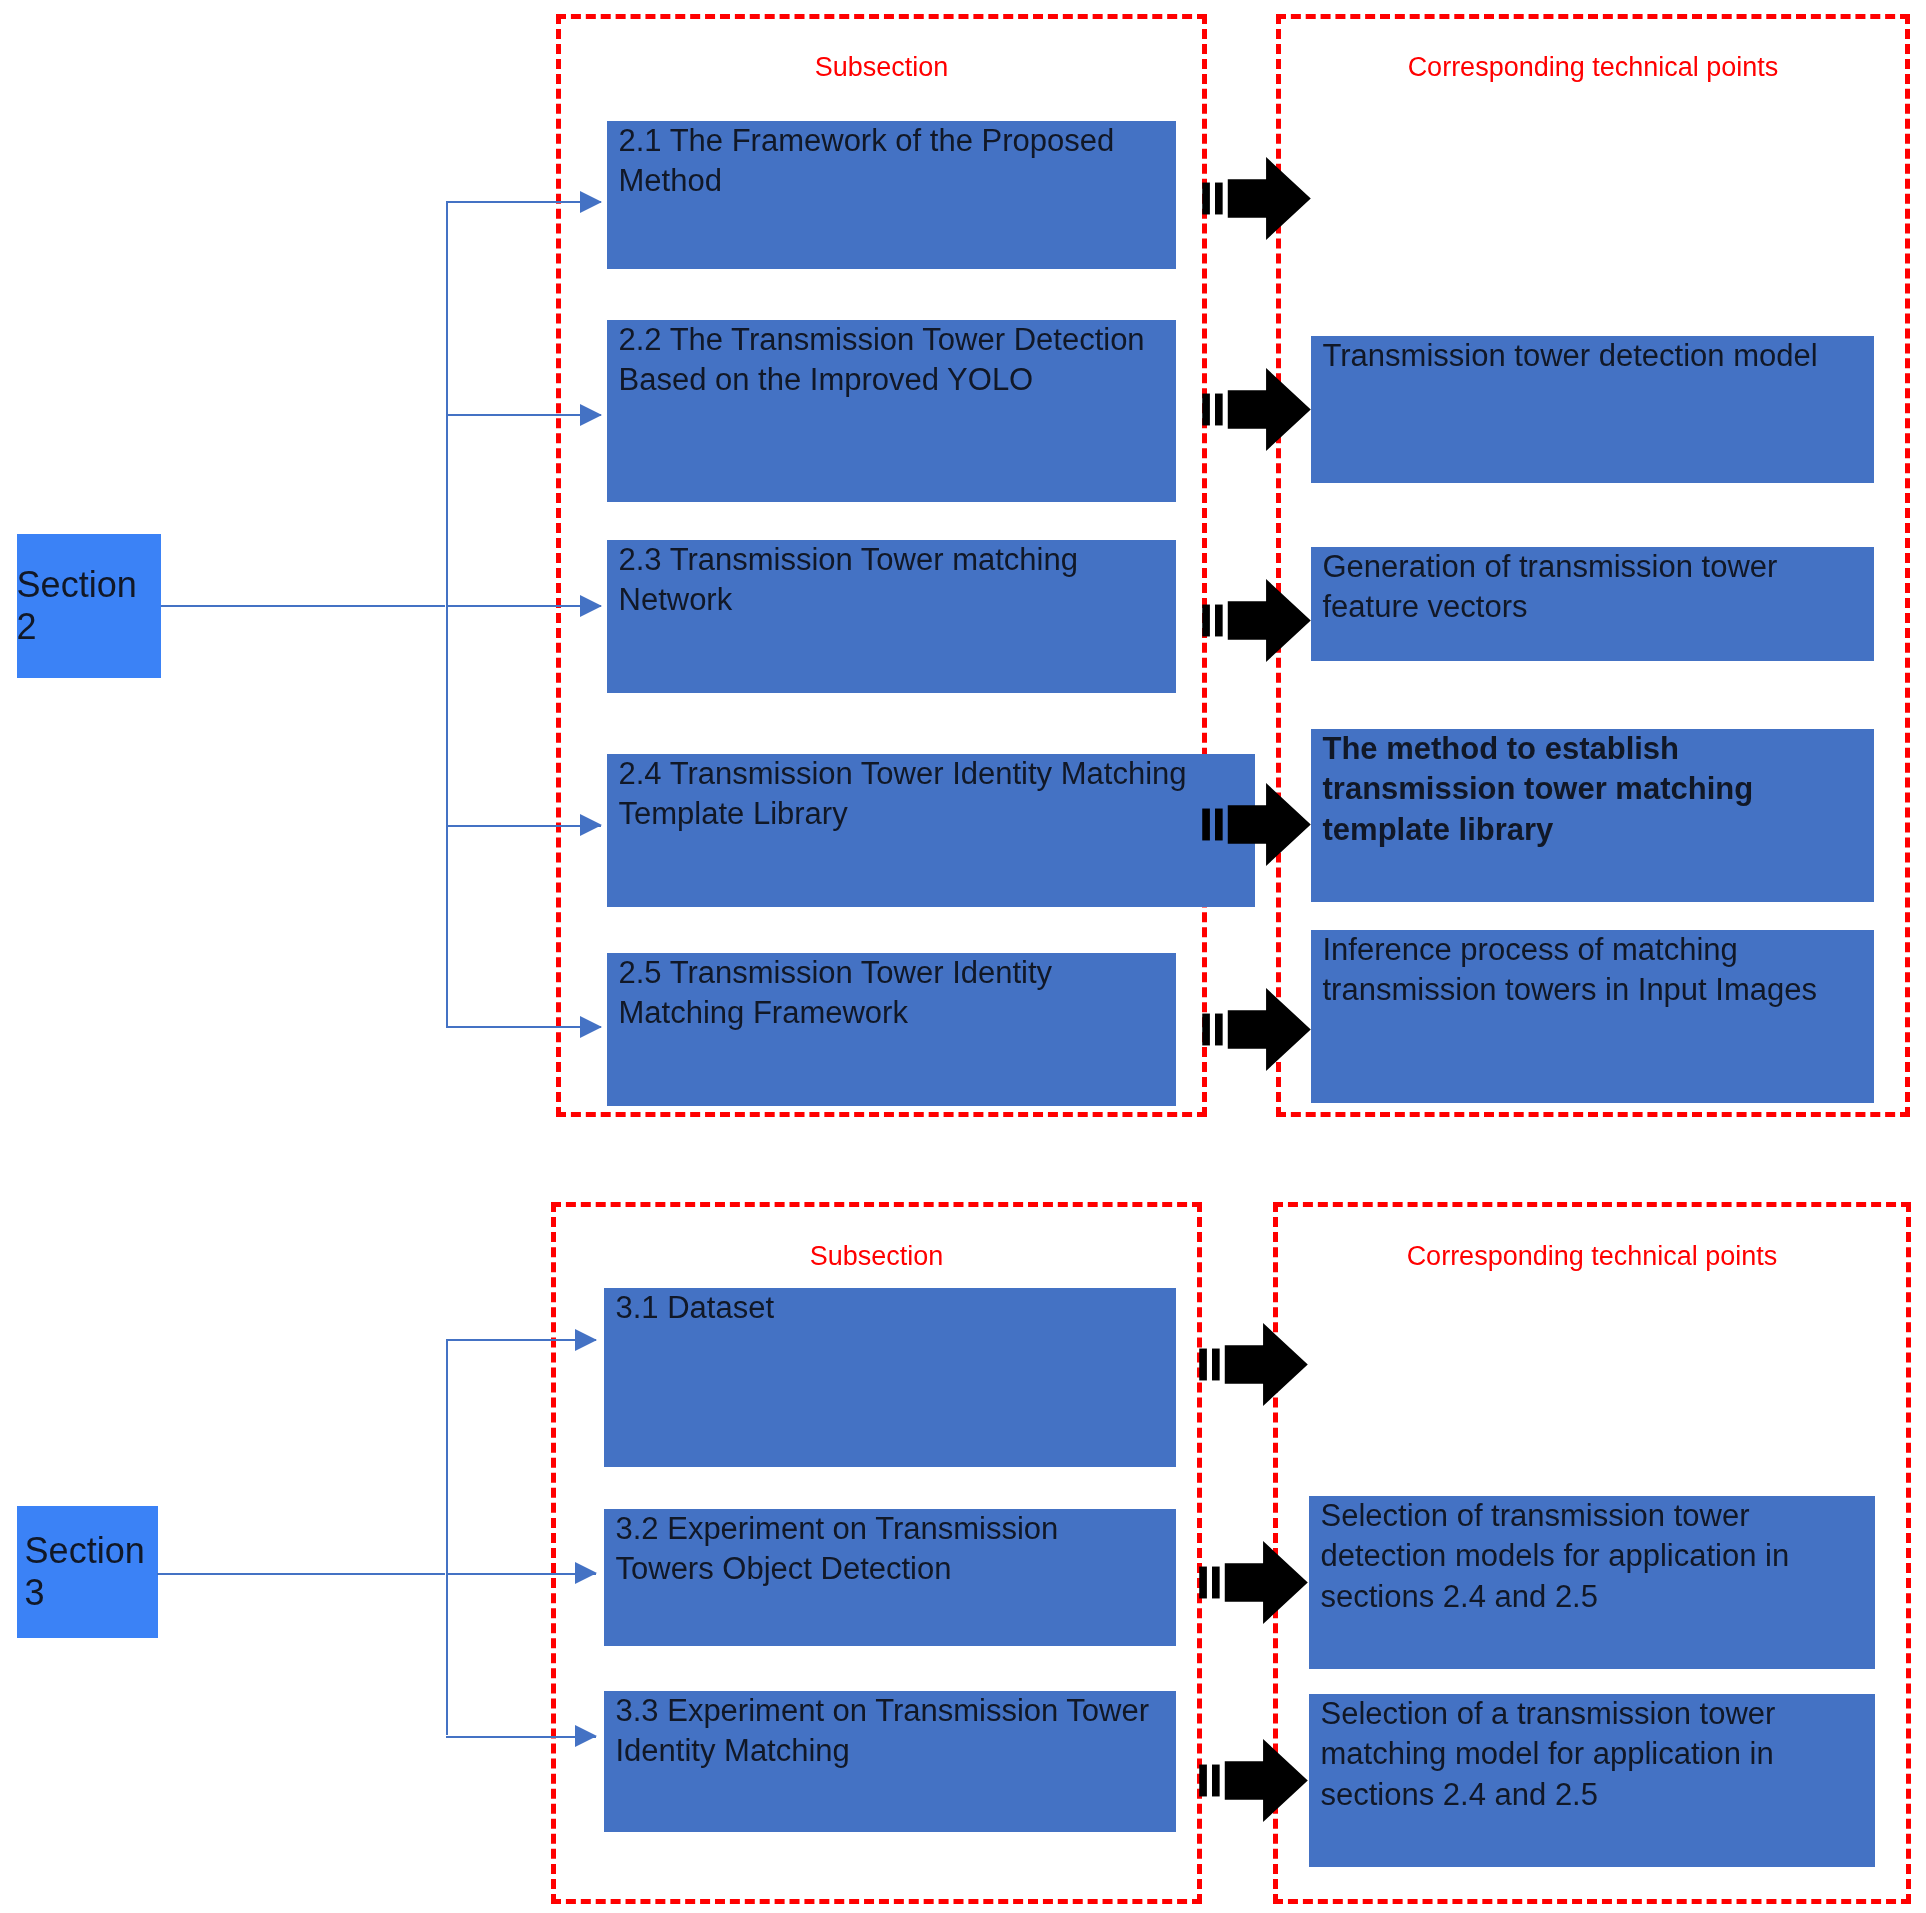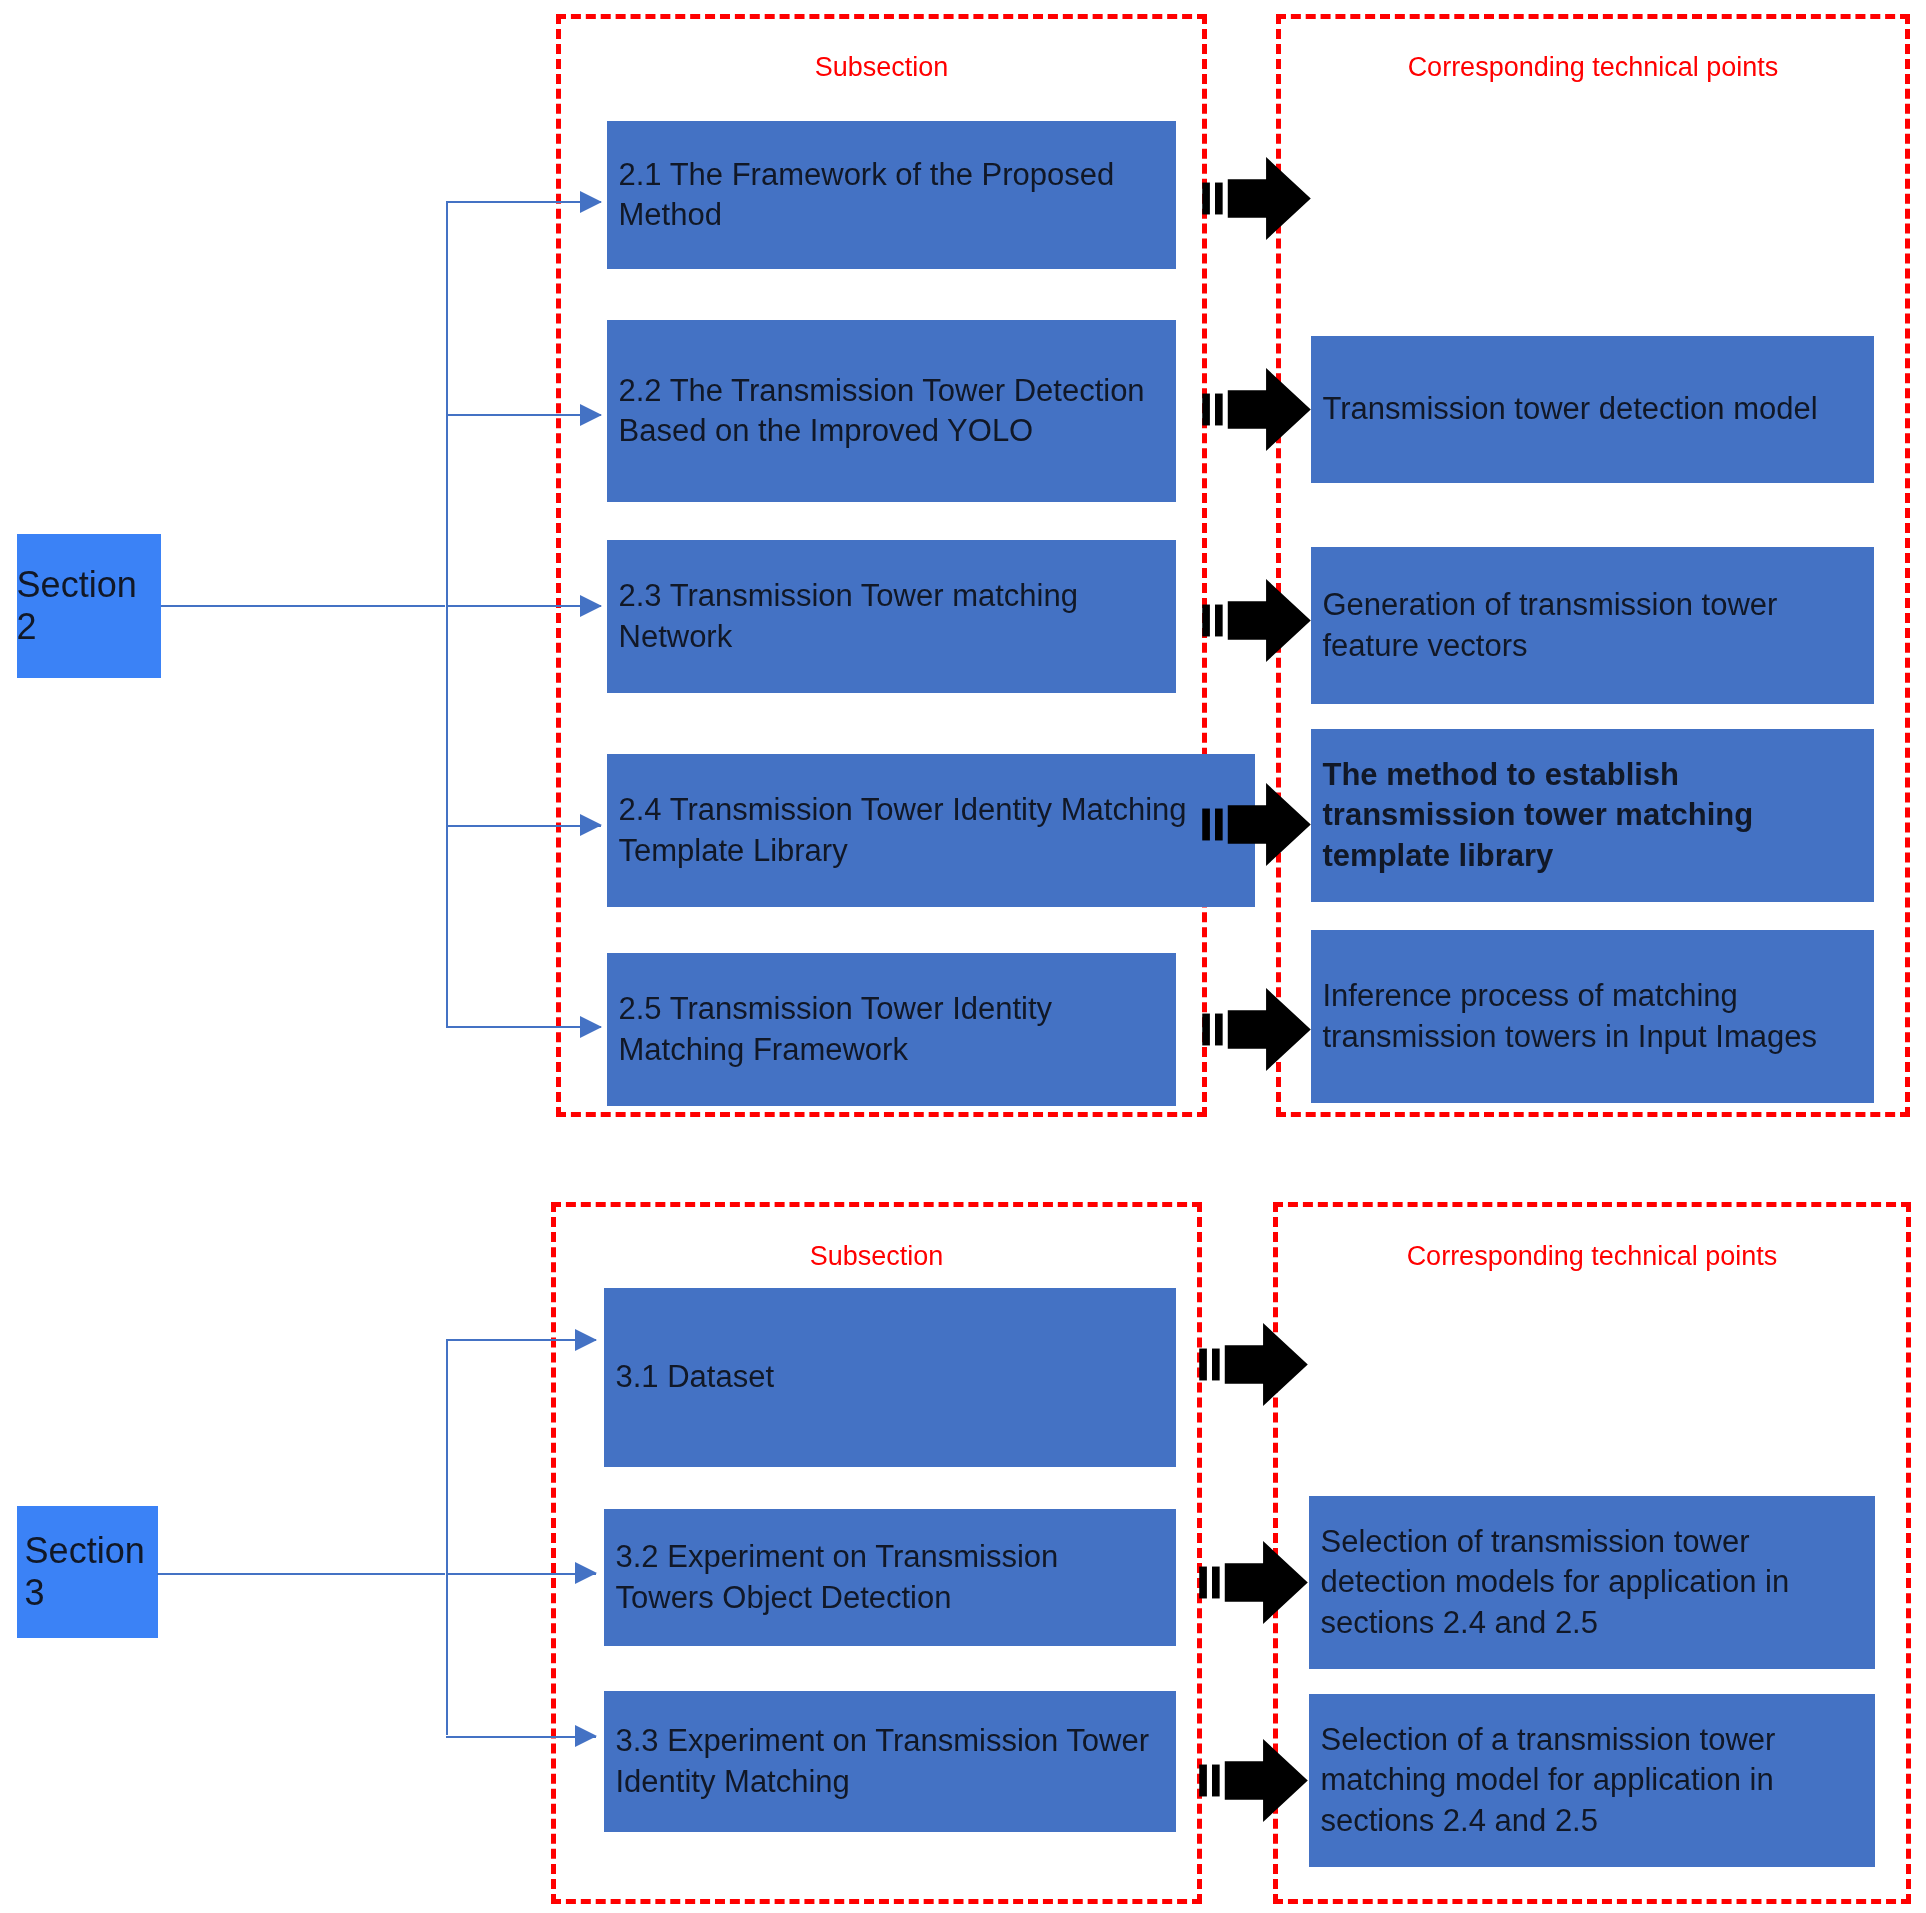--- a/index.html
+++ b/index.html
@@ -5,21 +5,21 @@
   html,body{margin:0;padding:0;background:#fff;}
   body{width:1926px;height:1913px;position:relative;font-family:"Liberation Sans",sans-serif;overflow:hidden;}
   .stage{position:absolute;left:0;top:0;width:1926px;height:1913px;}
 
   .dashed{position:absolute;border:5.8px dashed #FF0000;box-sizing:border-box;}
 
   .colhead{position:absolute;color:#FF0000;font-size:27px;line-height:1;white-space:nowrap;text-align:center;}
 
   .bbox{position:absolute;background:#4472C4;box-sizing:border-box;
         color:#111827;font-size:31px;line-height:1.30;
-        padding:0 11.5px;display:flex;align-items:center;}
+        padding:0 11.5px;display:flex;align-items:flex-start;}
   .bbox span{display:block;}
 
   .sect{position:absolute;background:#3b82f6;box-sizing:border-box;
         color:#111827;font-size:36px;display:flex;align-items:center;justify-content:center;}
 
   .vline{position:absolute;background:#4472C4;width:1.9px;}
   .hline{position:absolute;background:#4472C4;height:1.9px;}
   .ahead{position:absolute;width:0;height:0;
          border-top:11px solid transparent;border-bottom:11px solid transparent;
          border-left:22px solid #4472C4;}
@@ -72,21 +72,21 @@
   <div class="bbox" style="left:607px;top:754px;width:648px;height:153px;">
     <span>2.4 Transmission Tower Identity Matching Template Library</span>
   </div>
   <div class="bbox" style="left:607px;top:953px;width:569px;height:153px;">
     <span>2.5 Transmission Tower Identity Matching Framework</span>
   </div>
 
   <div class="bbox" style="left:1311px;top:336px;width:563px;height:147px;">
     <span>Transmission tower detection model</span>
   </div>
-  <div class="bbox" style="left:1311px;top:547px;width:563px;height:157px;">
+  <div class="bbox" style="left:1311px;top:547px;width:563px;height:114px;">
     <span>Generation of transmission tower feature vectors</span>
   </div>
   <div class="bbox" style="left:1311px;top:729px;width:563px;height:173px;font-weight:bold;">
     <span>The method to establish transmission tower matching template library</span>
   </div>
   <div class="bbox" style="left:1311px;top:930px;width:563px;height:173px;">
     <span>Inference process of matching transmission towers in Input Images</span>
   </div>
 
   <div class="blkarrow" style="left:1202px;top:157px;">

